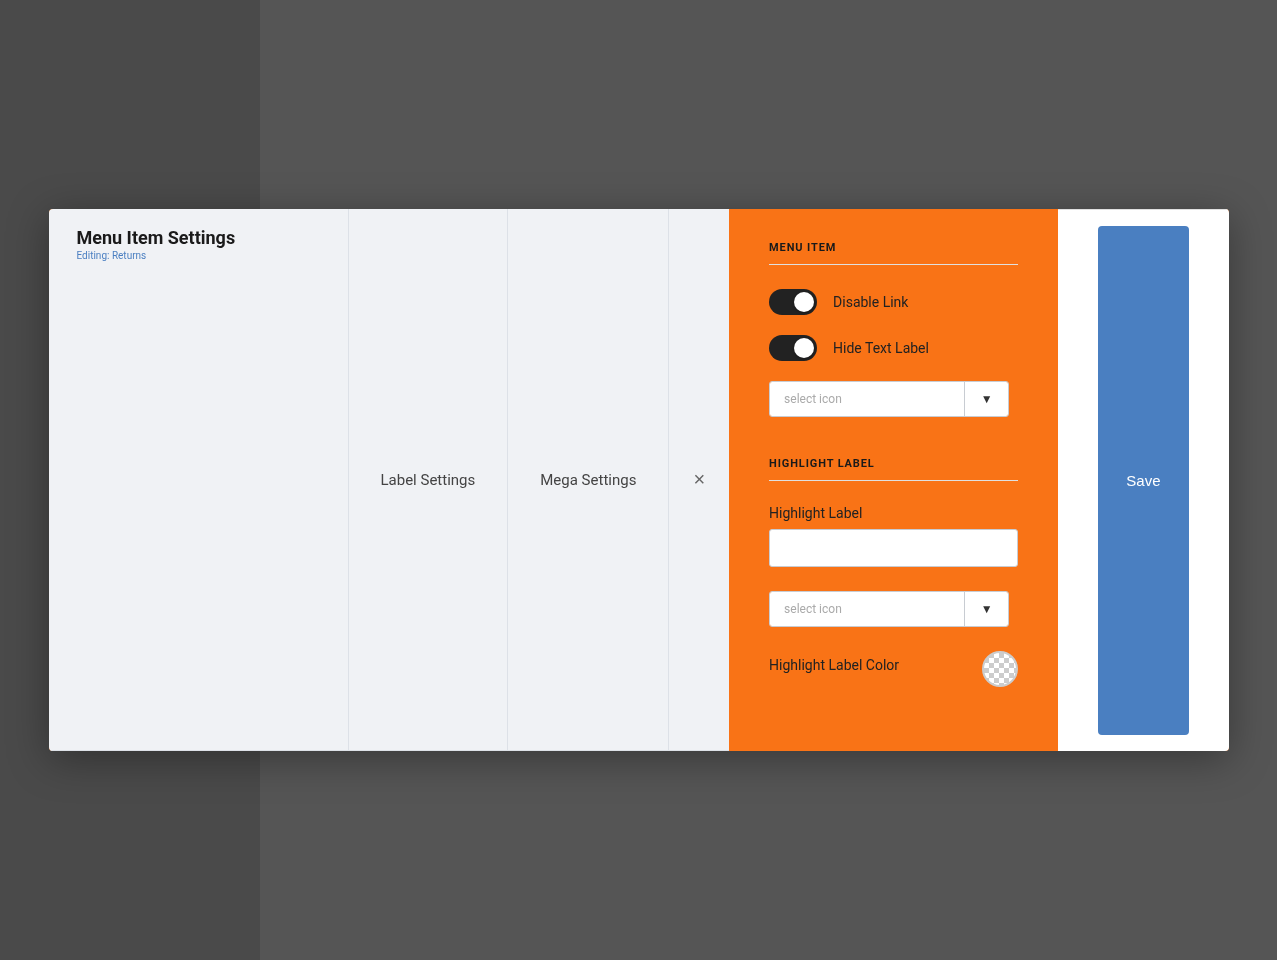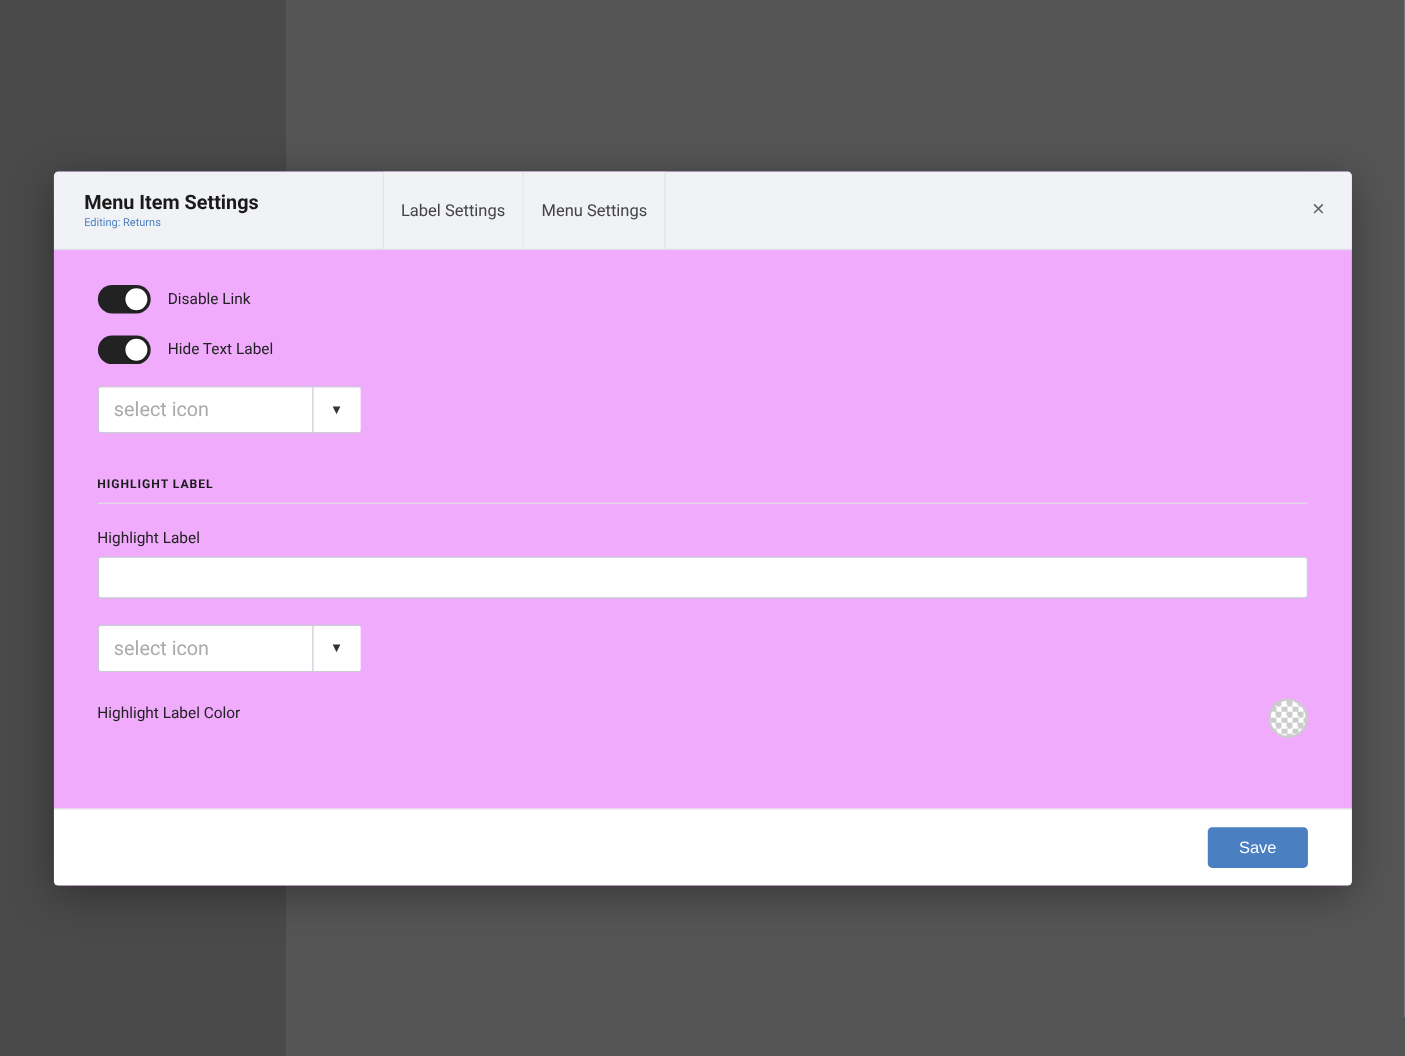--- a/index.html
+++ b/index.html
@@ -21,27 +21,27 @@
       left: 0;
       top: 0;
       width: 260px;
       height: 960px;
       background: #4a4a4a;
     }
 
     .modal-wrapper {
       position: relative;
       z-index: 10;
-      background: #f0abfc;
+      background: #f97316;
       border-radius: 4px;
       box-shadow: 0 8px 40px rgba(0,0,0,0.35);
       width: 1180px;
       max-height: 920px;
       display: flex;
-      flex-direction: column;
+      flex-direction: row;
       overflow: hidden;
     }
 
     
     .modal-header {
       display: flex;
       align-items: stretch;
       background: #f0f2f5;
       border-bottom: 1px solid #dde1e7;
       flex-shrink: 0;
@@ -65,21 +65,21 @@
       margin-top: 2px;
     }
 
     .modal-tabs {
       display: flex;
       align-items: stretch;
       flex: 1;
     }
 
     .modal-tab {
-      padding: 0 16px;
+      padding: 0 32px;
       display: flex;
       align-items: center;
       font-size: 15px;
       color: #444;
       cursor: pointer;
       border-right: 1px solid #dde1e7;
       background: #f0f2f5;
       user-select: none;
     }
 
@@ -183,21 +183,21 @@
       border: 1px solid #c8ccd2;
       border-radius: 3px;
       width: 240px;
       overflow: hidden;
       cursor: pointer;
     }
 
     .icon-select-text {
       flex: 1;
       padding: 10px 14px;
-      font-size: 18px;
+      font-size: 12px;
       color: #aaa;
       background: #fff;
     }
 
     .icon-select-arrow {
       width: 44px;
       background: #fff;
       display: flex;
       align-items: center;
       justify-content: center;
@@ -277,31 +277,32 @@
   <div class="modal-header">
     <div class="modal-title-block">
       <div class="modal-title">Menu Item Settings</div>
       <div class="modal-subtitle">Editing: Returns</div>
     </div>
     <div class="modal-tabs">
       <div class="modal-tab">
         <span>Label Settings</span>
       </div>
       <div class="modal-tab">
-        <span>Menu Settings</span>
+        <span>Mega Settings</span>
       </div>
     </div>
     <button class="modal-close">
       <span>×</span>
     </button>
   </div>
 
   <div class="modal-body">
 
     <div class="menu-item-section">
+      <div class="section-heading">MENU ITEM</div>
 
       <div class="toggle-row">
         <label class="toggle-switch">
           <input type="checkbox" checked="" style="">
           <div class="toggle-track on">
             <div class="toggle-thumb"></div>
           </div>
         </label>
         <span class="toggle-label">Disable Link</span>
       </div>

